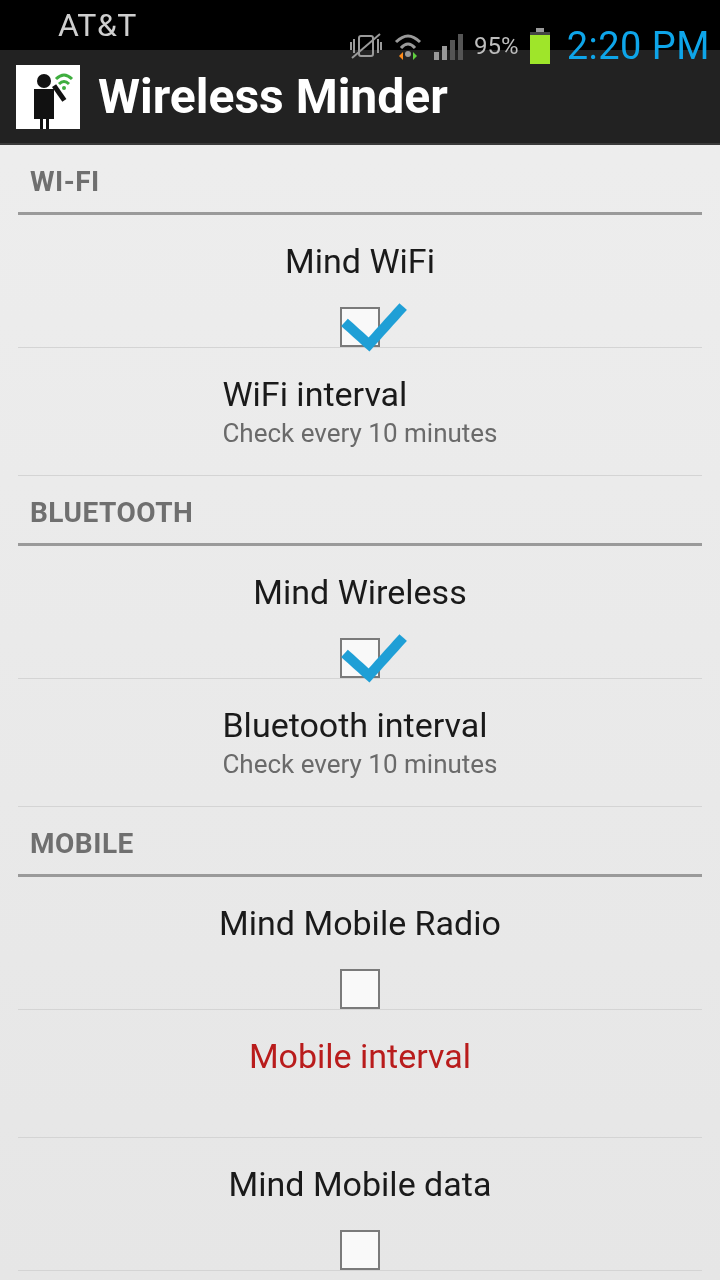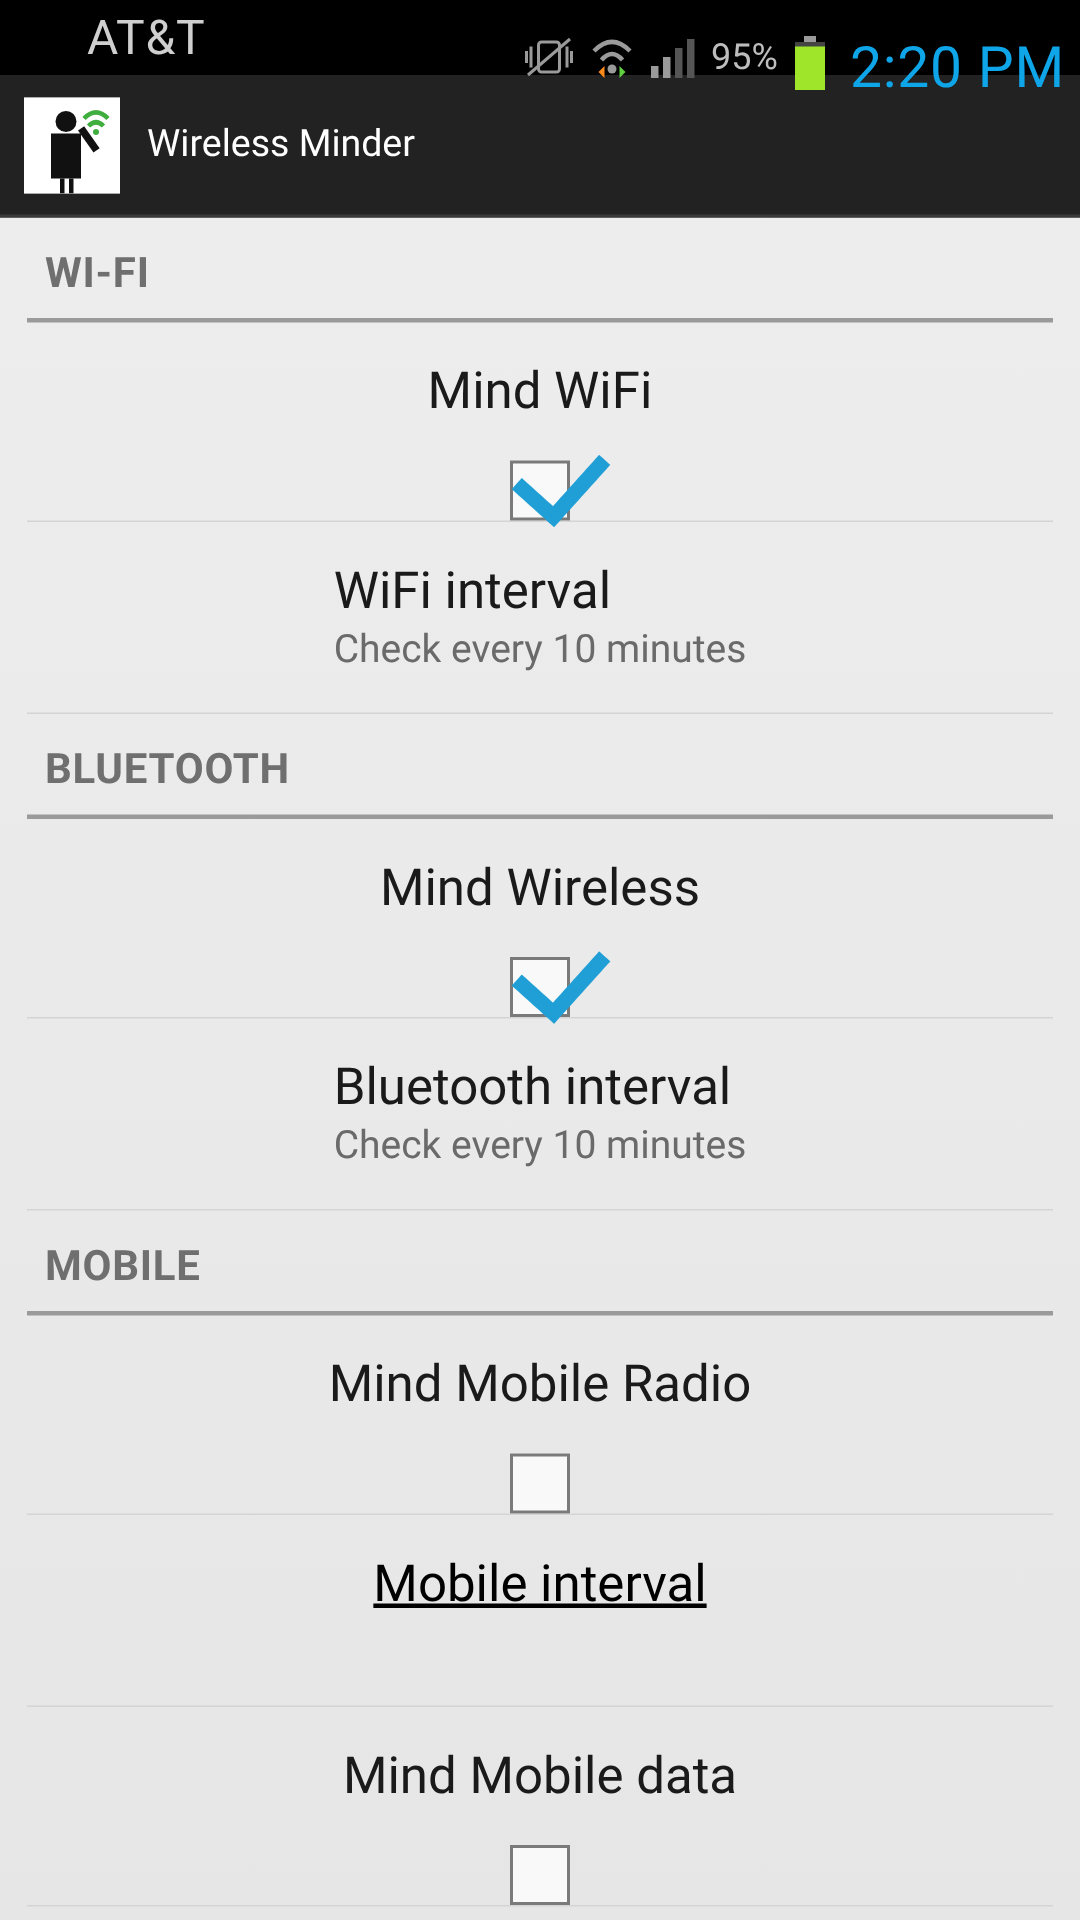--- a/index.html
+++ b/index.html
@@ -10,41 +10,41 @@
   .status-bar {
     height: 50px;
     background: #000;
     color: #bdbdbd;
     display: flex;
     align-items: center;
     padding: 0 10px 0 14px;
     font-size: 30px;
   }
   .status-left { flex: 0 0 auto; font-size: 32px; color: #cfcfcf; letter-spacing: 0.5px; margin-left: 44px; }
-  .status-right { margin-left: auto; display: flex; gap: 10px; margin-top: 42px; }
+  .status-right { margin-left: auto; display: flex; align-items: center; gap: 10px; margin-top: 42px; }
   .status-right .pct { font-size: 24px; color: #bdbdbd; }
   .status-right .time { font-size: 38px; color: #0ea5e9; margin-left: 6px; letter-spacing: 0.5px;}
   .status-icon { display:inline-flex; }
 
   
   .action-bar {
     height: 95px;
     background: #222;
     border-bottom: 2px solid #3a3a3a;
     display: flex;
     align-items: center;
     padding: 0 16px;
     gap: 18px;
   }
   .app-icon {
     width: 64px; height: 64px; background: #fff;
     display:flex; align-items:flex-end; justify-content:center;
     position:relative;
   }
-  .app-title { color: #fff; font-size: 25px; font-weight: 400; }
+  .app-title { color: #fff; font-size: 48px; font-weight: 700; }
 
   
   .content { padding: 0; }
 
   .section-header {
     padding: 20px 30px 8px 30px;
     color: #6f6f6f;
     font-size: 28px;
     font-weight: 700;
     letter-spacing: 0.5px;
@@ -58,21 +58,21 @@
     padding: 0 30px;
     min-height: 128px;
     border-bottom: 1px solid #d4d4d4;
     margin: 0 18px;
     flex-direction: column;
   }
   .pref-row:last-child { border-bottom: 1px solid #d4d4d4; }
   .pref-texts { flex: 1; padding: 26px 0; }
   .pref-title { font-size: 34px; color: #1a1a1a; }
   .pref-summary { font-size: 26px; color: #6a6a6a; margin-top: 4px; }
-  .pref-row.disabled .pref-title { color: #000000; text-decoration: underline; }
+  .pref-row.disabled .pref-title { color: #b91c1c; }
 
   .checkbox {
     width: 40px; height: 40px;
     border: 2px solid #7a7a7a;
     background: #f9f9f9;
     position: relative;
     flex-shrink: 0;
   }
   .checkbox.checked::after {
     content:"";

